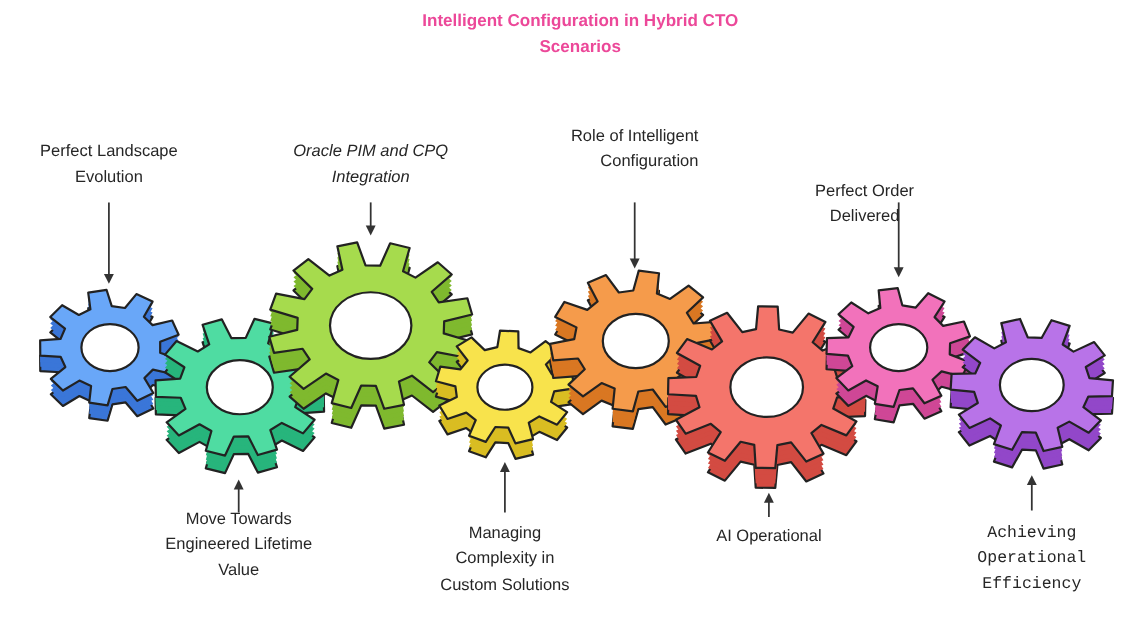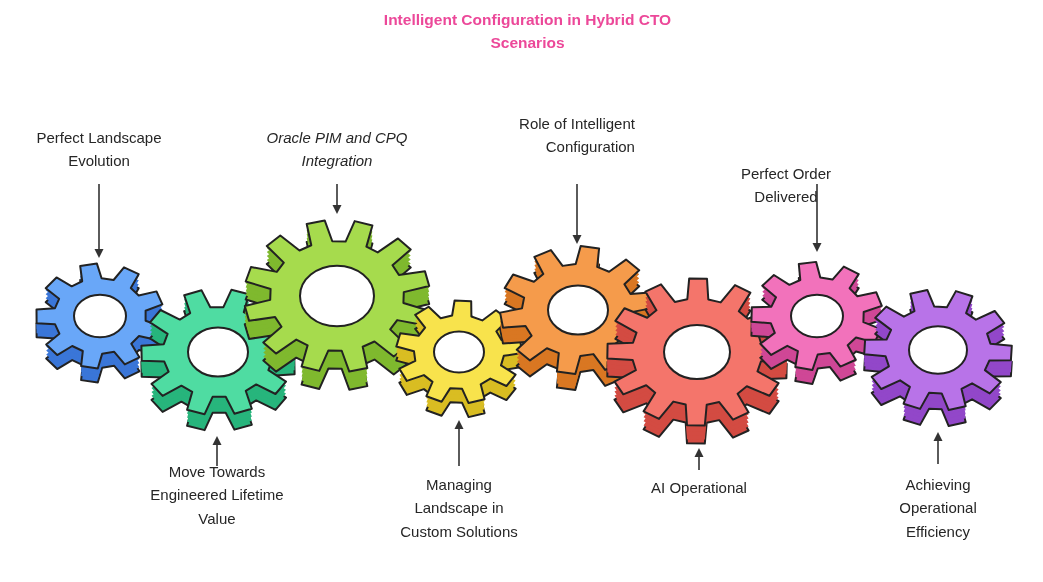--- a/index.html
+++ b/index.html
@@ -126,20 +126,20 @@
       <div class="label" style="left: 337px; top: 126px; font-style: italic;">Oracle PIM and CPQ
 Integration</div>
       <div class="label" style="left: 577px; top: 112px; text-align: right;">Role of Intelligent
 Configuration</div>
       <div class="label" style="left: 786px; top: 126px; margin-top: 36px;">Perfect Order
 Delivered</div>
       <div class="label" style="left: 217px; top: 460px;">Move Towards
 Engineered Lifetime
 Value</div>
       <div class="label" style="left: 459px; top: 473px;">Managing
-Landscape in
+Complexity in
 Custom Solutions</div>
       <div class="label" style="left: 699px; top: 476px;">AI Operational</div>
-      <div class="label" style="left: 938px; top: 473px;">Achieving
+      <div class="label" style="left: 938px; top: 473px; font-family: Liberation Mono, monospace;">Achieving
 Operational
 Efficiency</div>
     </div>
 </div>
 
 </body></html>

